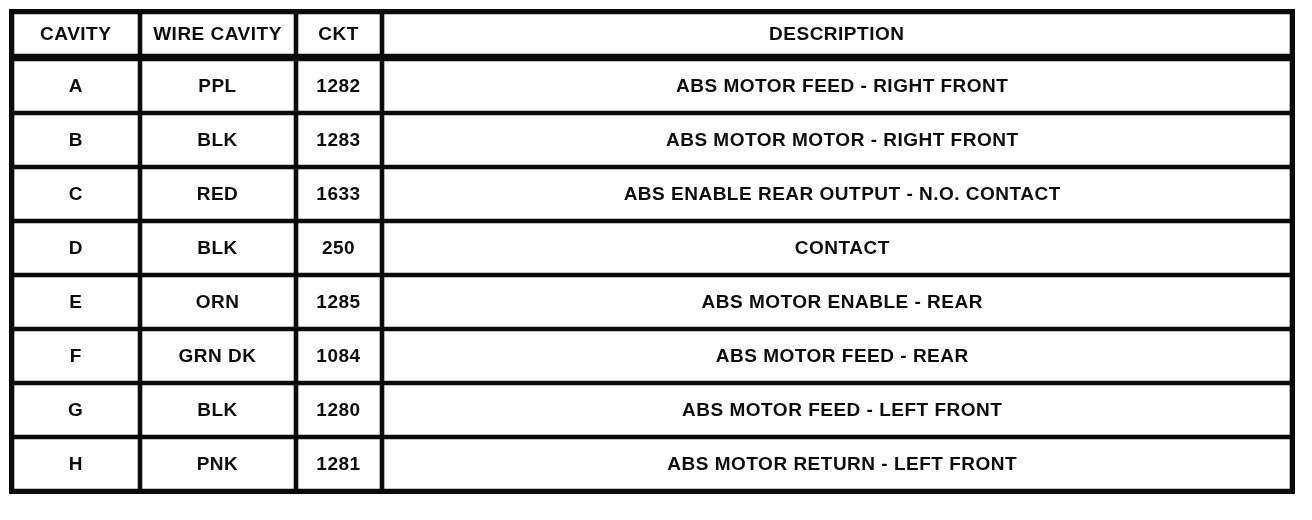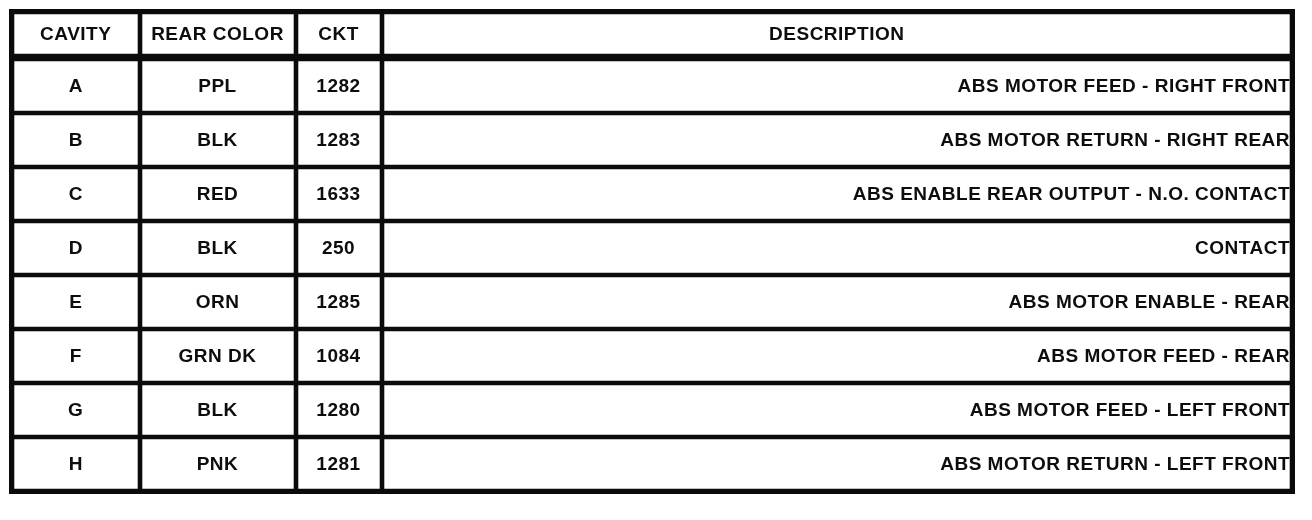--- a/index.html
+++ b/index.html
@@ -50,58 +50,58 @@
     text-align: center;
     vertical-align: middle;
     border-bottom-width: 7px;
   }
   table.pinout tbody td {
     height: 50px;
     text-align: center;
     vertical-align: middle;
   }
   table.pinout tbody td.desc {
-    text-align: right;
+    text-align: center;
     padding-left: 11px;
   }
   
   table.pinout th, table.pinout td { box-shadow: 0 0 0 0.3px #0b0b0b inset; }
 </style>
 </head>
 <body>
 
 <div class="page">
   <table class="pinout">
     <colgroup>
       <col class="c1">
         <col class="c2">
         <col class="c3">
         <col class="c4">
     </colgroup>
     <thead>
       <tr>
         <th>CAVITY</th>
-        <th>REAR COLOR</th>
+        <th>WIRE CAVITY</th>
         <th>CKT</th>
         <th>DESCRIPTION</th>
       </tr>
     </thead>
     <tbody id="rows">
   <tr>
     <td>A</td>
     <td>PPL</td>
     <td>1282</td>
     <td class="desc">ABS MOTOR FEED - RIGHT FRONT</td>
   </tr>
 
   <tr>
     <td>B</td>
     <td>BLK</td>
     <td>1283</td>
-    <td class="desc">ABS MOTOR RETURN - RIGHT REAR</td>
+    <td class="desc">ABS MOTOR MOTOR - RIGHT FRONT</td>
   </tr>
 
   <tr>
     <td>C</td>
     <td>RED</td>
     <td>1633</td>
     <td class="desc">ABS ENABLE REAR OUTPUT - N.O. CONTACT</td>
   </tr>
 
   <tr>

